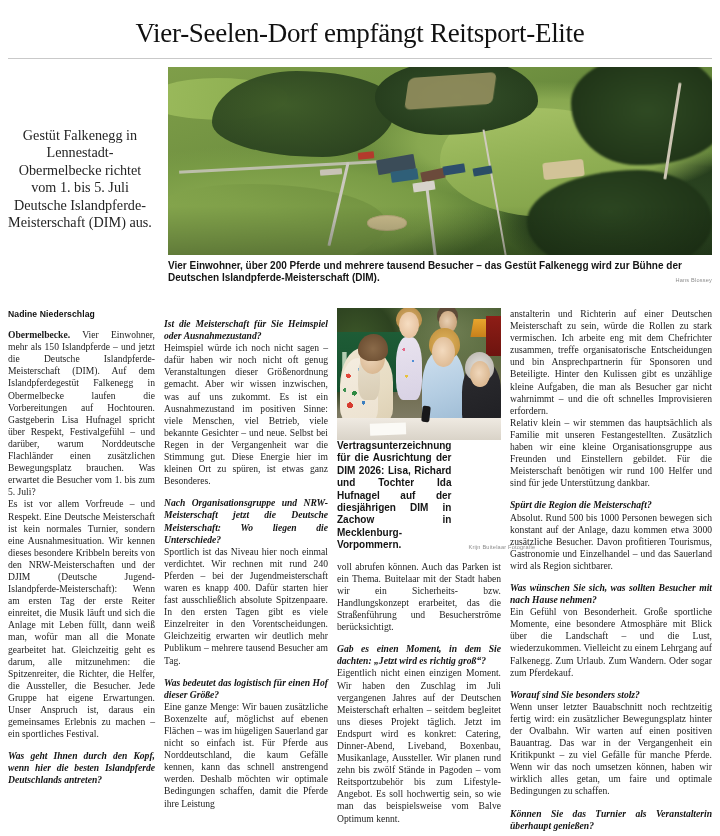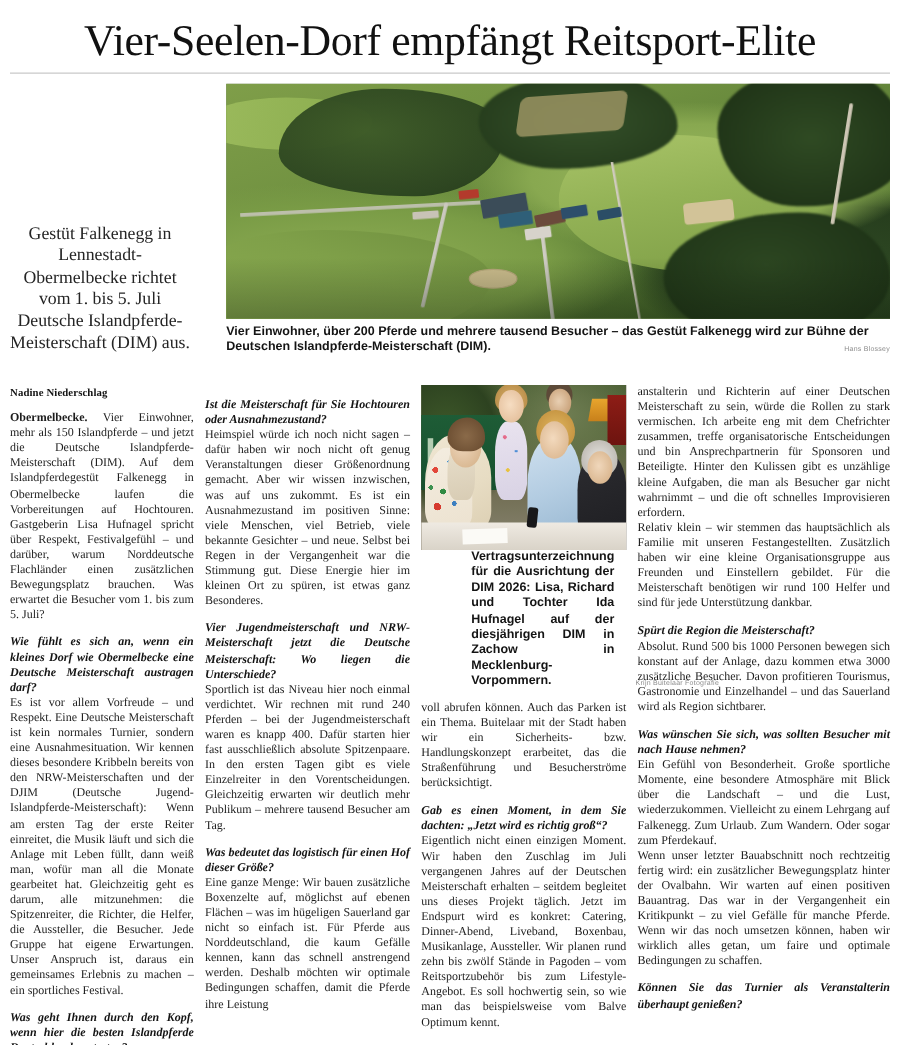--- a/index.html
+++ b/index.html
@@ -20,40 +20,40 @@
     width: 720px;
     height: 836px;
     position: relative;
     box-sizing: border-box;
     padding: 0 8px;
   }
 
   
   .headline {
     font-family: "Liberation Serif", "DejaVu Serif", serif;
-    font-size: 35px;
+    font-size: 27px;
     line-height: 42px;
     font-weight: normal;
     text-align: center;
     letter-spacing: -0.3px;
     margin: 12px 0 4px 0;
     color: #111;
     white-space: nowrap;
   }
   .rule-top {
     border: 0;
     border-top: 1px solid #c9c9c9;
     margin: 0 0 8px 0;
   }
 
   
   .top-block {
     display: flex;
-    align-items: flex-end;
-    gap: 17px;
+    align-items: center;
+    gap: 4px;
   }
   .standfirst-col {
     width: 154px;
     flex: 0 0 154px;
     padding-right: 10px;
     box-sizing: border-box;
   }
   .standfirst {
     font-size: 14.2px;
     line-height: 17.5px;
@@ -215,21 +215,20 @@
     font-weight: normal;
     color: #8d8d8d;
     text-align: right;
     letter-spacing: .2px;
   }
   .caption-row {
     display: flex;
     align-items: flex-end;
     justify-content: space-between;
     gap: 17px;
-    margin-left: 40px;
   }
   .caption-row .caption { flex: 1 1 auto; margin-top: 0; }
   .caption-row .credit  { flex: 0 0 auto; padding-bottom: 1px; }
 
   .lead-caption-wrap { margin-top: 5px; }
   .lead-caption-wrap .credit { margin-top: -9px; }
 
   
   .body-area {
     position: absolute;
@@ -257,21 +256,21 @@
   .col p { margin: 0; }
   .col p + p { margin-top: 0; }
   .q {
     font-style: italic;
     font-weight: bold;
     margin-top: 10px !important;
     color: #141414;
   }
   .a { margin-top: 0 !important; }
   .byline {
-    font-family: Liberation Serif, serif;
+    font-family: Liberation Sans, sans-serif;
     font-size: 8.6px;
     font-weight: bold;
     letter-spacing: .1px;
     color: #111;
     margin: 0 0 9px 0;
   }
   .dateline { font-weight: bold; }
 
   
   .inline-photo {
@@ -443,30 +442,29 @@
       </div>
     </div>
 
   </div>
 
   <div class="body-area">
 
     <div class="col col-1">
       <div class="byline">Nadine Niederschlag</div>
       <p class="a"><span class="dateline">Obermelbecke.</span><span> Vier Einwohner, mehr als 150 Islandpferde – und jetzt die Deutsche Islandpferde-Meisterschaft (DIM). Auf dem Islandpferdegestüt Falkenegg in Obermelbecke laufen die Vorbereitungen auf Hochtouren. Gastgeberin Lisa Hufnagel spricht über Respekt, Festivalgefühl – und darüber, warum Norddeutsche Flachländer einen zusätzlichen Bewegungsplatz brauchen. Was erwartet die Besucher vom 1. bis zum 5. Juli?</span></p>
-      <p class="q">Wie fühlt es sich an, wenn ein kleines Dorf wie Obermelbecke eine Deutsche Meisterschaft austragen darf?</p>
       <p class="a">Es ist vor allem Vorfreude – und Respekt. Eine Deutsche Meisterschaft ist kein normales Turnier, sondern eine Ausnahmesituation. Wir kennen dieses besondere Kribbeln bereits von den NRW-Meisterschaften und der DJIM (Deutsche Jugend-Islandpferde-Meisterschaft): Wenn am ersten Tag der erste Reiter einreitet, die Musik läuft und sich die Anlage mit Leben füllt, dann weiß man, wofür man all die Monate gearbeitet hat. Gleichzeitig geht es darum, alle mitzunehmen: die Spitzenreiter, die Richter, die Helfer, die Aussteller, die Besucher. Jede Gruppe hat eigene Erwartungen. Unser Anspruch ist, daraus ein gemeinsames Erlebnis zu machen – ein sportliches Festival.</p>
       <p class="q">Was geht Ihnen durch den Kopf, wenn hier die besten Islandpferde Deutschlands antreten?</p>
 
     </div>
 
     <div class="col col-2">
-      <p class="q">Ist die Meisterschaft für Sie Hochtouren oder Ausnahmezustand?</p>
+      <p class="q">Ist die Meisterschaft für Sie Heimspiel oder Ausnahmezustand?</p>
       <p class="a">Heimspiel würde ich noch nicht sagen – dafür haben wir noch nicht oft genug Veranstaltungen dieser Größenordnung gemacht. Aber wir wissen inzwischen, was auf uns zukommt. Es ist ein Ausnahmezustand im positiven Sinne: viele Menschen, viel Betrieb, viele bekannte Gesichter – und neue. Selbst bei Regen in der Vergangenheit war die Stimmung gut. Diese Energie hier im kleinen Ort zu spüren, ist etwas ganz Besonderes.</p>
-      <p class="q">Vier Jugendmeisterschaft und NRW-Meisterschaft jetzt die Deutsche Meisterschaft: Wo liegen die Unterschiede?</p>
+      <p class="q">Nach Organisationsgruppe und NRW-Meisterschaft jetzt die Deutsche Meisterschaft: Wo liegen die Unterschiede?</p>
       <p class="a">Sportlich ist das Niveau hier noch einmal verdichtet. Wir rechnen mit rund 240 Pferden – bei der Jugendmeisterschaft waren es knapp 400. Dafür starten hier fast ausschließlich absolute Spitzenpaare. In den ersten Tagen gibt es viele Einzelreiter in den Vorentscheidungen. Gleichzeitig erwarten wir deutlich mehr Publikum – mehrere tausend Besucher am Tag.</p>
       <p class="q">Was bedeutet das logistisch für einen Hof dieser Größe?</p>
       <p class="a">Eine ganze Menge: Wir bauen zusätzliche Boxenzelte auf, möglichst auf ebenen Flächen – was im hügeligen Sauerland gar nicht so einfach ist. Für Pferde aus Norddeutschland, die kaum Gefälle kennen, kann das schnell anstrengend werden. Deshalb möchten wir optimale Bedingungen schaffen, damit die Pferde ihre Leistung</p>
     </div>
 
     <div class="col col-3">
 
       <div class="inline-photo">
         <div class="ip-bg"></div>
         <div class="ip-banner"></div>
@@ -506,20 +504,21 @@
 
     </div>
 
     <div class="col col-4">
       <p class="a">anstalterin und Richterin auf einer Deutschen Meisterschaft zu sein, würde die Rollen zu stark vermischen. Ich arbeite eng mit dem Chefrichter zusammen, treffe organisatorische Entscheidungen und bin Ansprechpartnerin für Sponsoren und Beteiligte. Hinter den Kulissen gibt es unzählige kleine Aufgaben, die man als Besucher gar nicht wahrnimmt – und die oft schnelles Improvisieren erfordern.</p>
       <p class="a">Relativ klein – wir stemmen das hauptsächlich als Familie mit unseren Festangestellten. Zusätzlich haben wir eine kleine Organisationsgruppe aus Freunden und Einstellern gebildet. Für die Meisterschaft benötigen wir rund 100 Helfer und sind für jede Unterstützung dankbar.</p>
       <p class="q">Spürt die Region die Meisterschaft?</p>
       <p class="a">Absolut. Rund 500 bis 1000 Personen bewegen sich konstant auf der Anlage, dazu kommen etwa 3000 zusätzliche Besucher. Davon profitieren Tourismus, Gastronomie und Einzelhandel – und das Sauerland wird als Region sichtbarer.</p>
       <p class="q">Was wünschen Sie sich, was sollten Besucher mit nach Hause nehmen?</p>
       <p class="a">Ein Gefühl von Besonderheit. Große sportliche Momente, eine besondere Atmosphäre mit Blick über die Landschaft – und die Lust, wiederzukommen. Vielleicht zu einem Lehrgang auf Falkenegg. Zum Urlaub. Zum Wandern. Oder sogar zum Pferdekauf.</p>
+      <p class="q">Worauf sind Sie besonders stolz?</p>
       <p class="a">Wenn unser letzter Bauabschnitt noch rechtzeitig fertig wird: ein zusätzlicher Bewegungsplatz hinter der Ovalbahn. Wir warten auf einen positiven Bauantrag. Das war in der Vergangenheit ein Kritikpunkt – zu viel Gefälle für manche Pferde. Wenn wir das noch umsetzen können, haben wir wirklich alles getan, um faire und optimale Bedingungen zu schaffen.</p>
       <p class="q">Können Sie das Turnier als Veranstalterin überhaupt genießen?</p>
 
     </div>
 
   </div>
 
 </div>
 
 </body></html>

